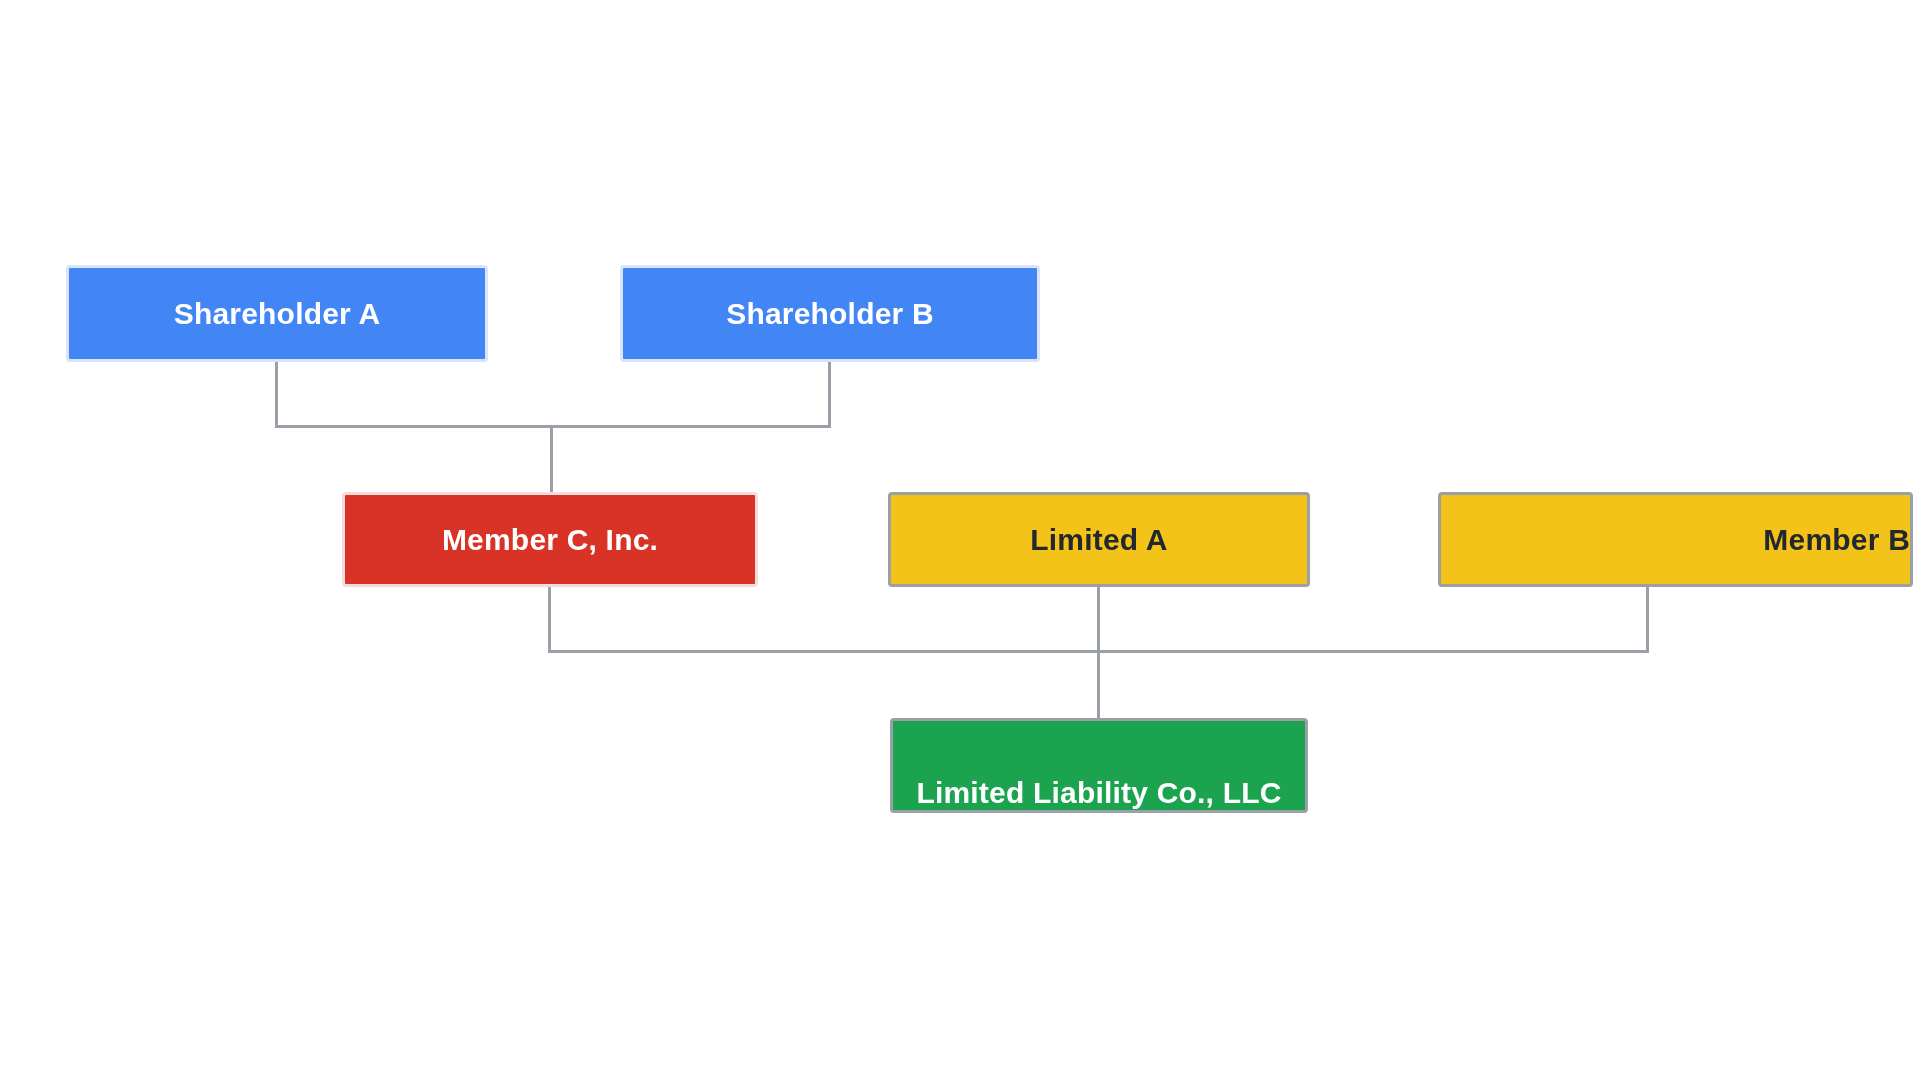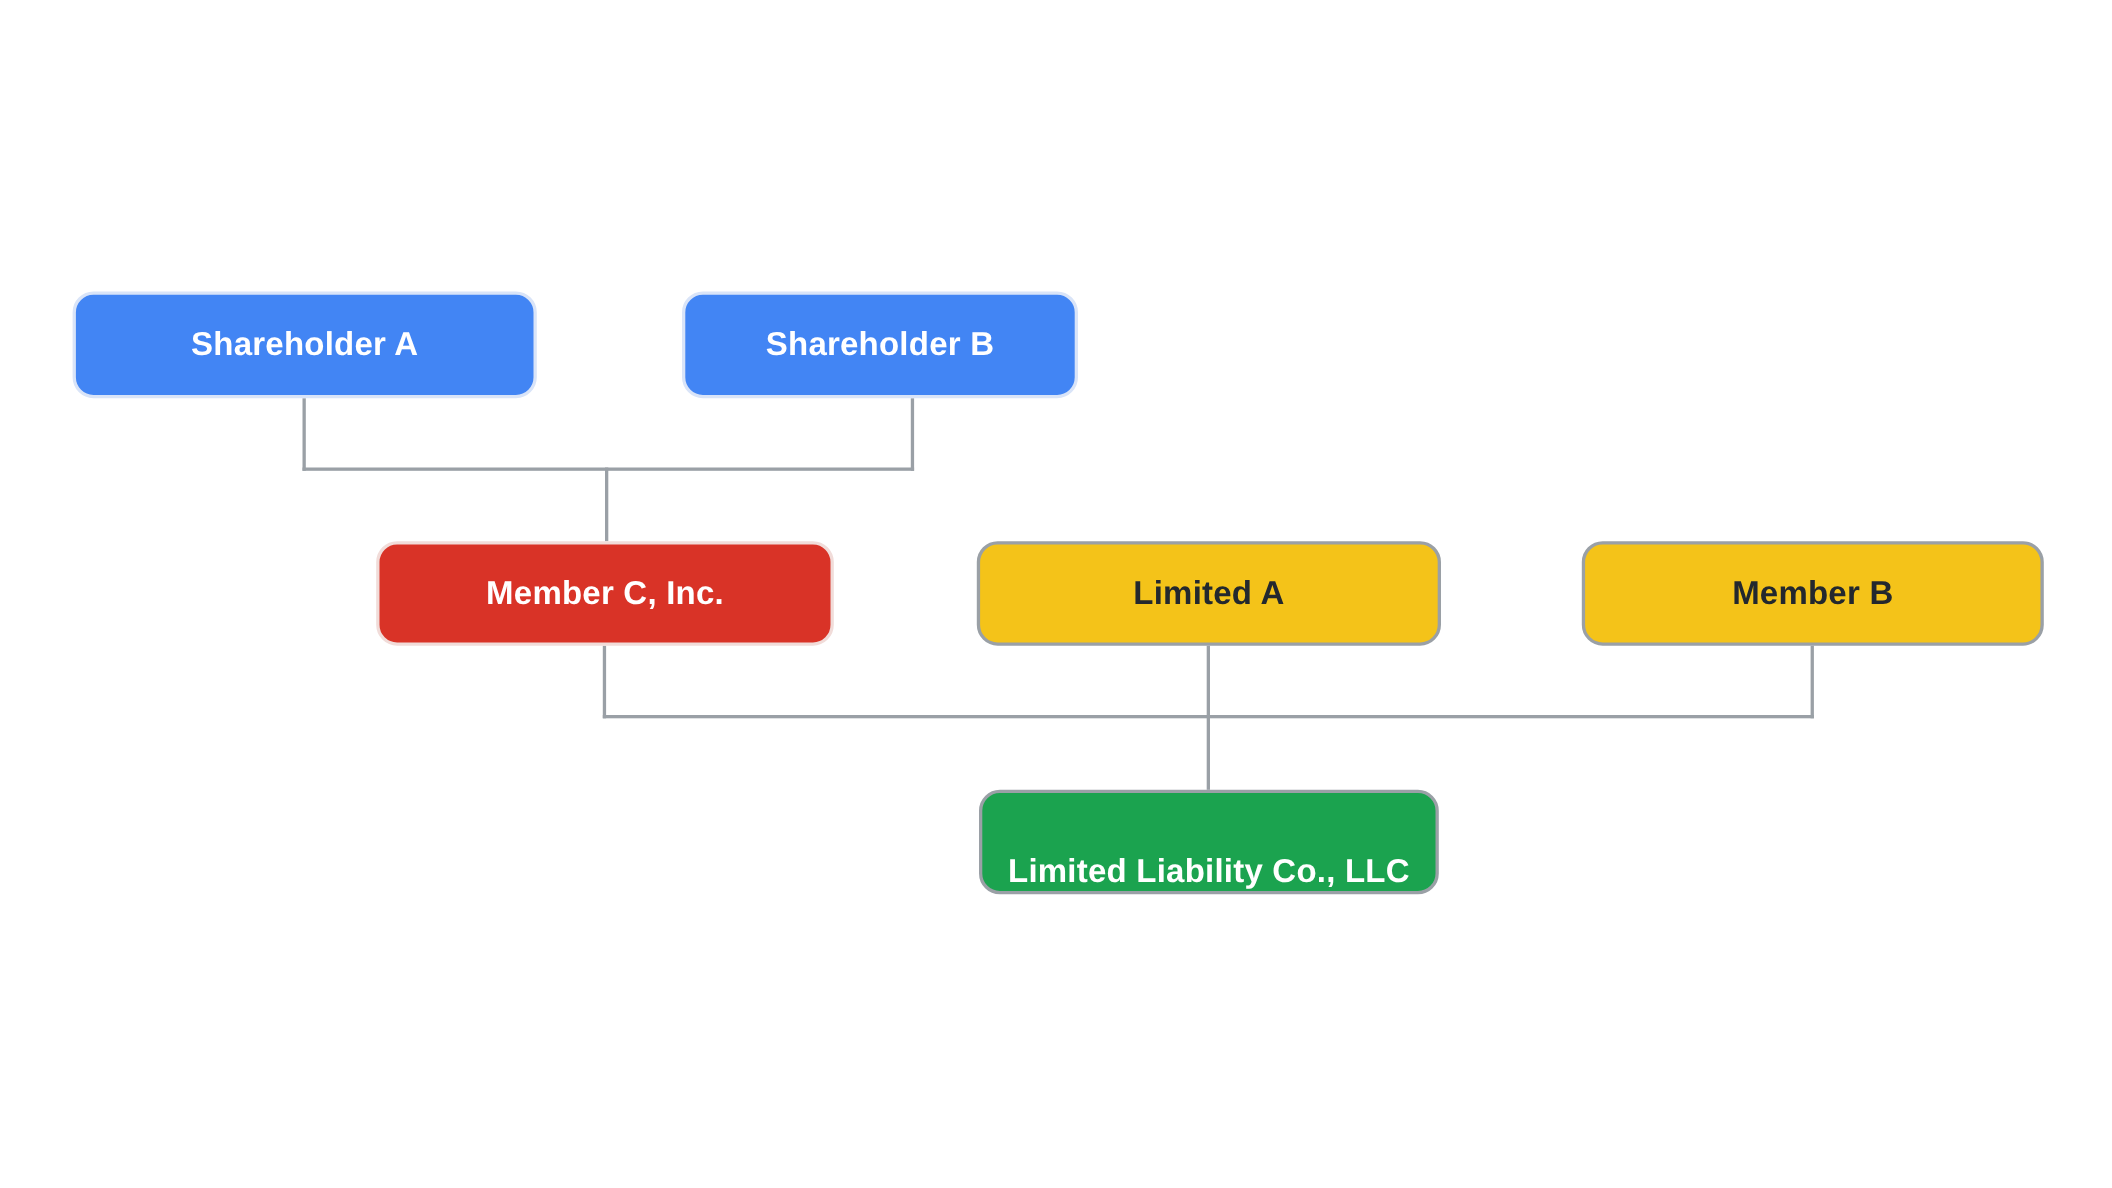--- a/index.html
+++ b/index.html
@@ -14,36 +14,36 @@
   .canvas {
     position: relative;
     width: 1920px;
     height: 1080px;
     background: #ffffff;
   }
   
   .node {
     position: absolute;
     box-sizing: border-box;
-    border-radius: 19px;
+    border-radius: 4px;
     border: 3px solid transparent;
     display: flex;
     align-items: center;
     justify-content: center;
     font-size: 30px;
     font-weight: bold;
     letter-spacing: 0.2px;
     text-align: center;
     white-space: nowrap;
   }
   #node-shareholder-a { left: 66px;   top: 265px; width: 422px; height: 97px; }
-  #node-shareholder-b { left: 620px;  top: 265px; width: 360px; height: 97px; }
+  #node-shareholder-b { left: 620px;  top: 265px; width: 420px; height: 97px; }
   #node-member-c      { left: 342px;  top: 492px; width: 416px; height: 95px; }
   #node-member-a      { left: 888px;  top: 492px; width: 422px; height: 95px; }
-  #node-member-b      { left: 1438px; top: 492px; width: 420px; height: 95px; }
+  #node-member-b      { left: 1438px; top: 492px; width: 475px; height: 95px; justify-content: flex-end; }
   #node-llc           { left: 890px;  top: 718px; width: 418px; height: 95px; align-items: flex-end; }
 
   
   .edge {
     position: absolute;
     background: #9aa0a6;
   }
   
   #edge-sa-drop   { left: 275px;  top: 362px; width: 3px;   height: 66px; }
   #edge-sb-drop   { left: 828px;  top: 362px; width: 3px;   height: 66px; }

